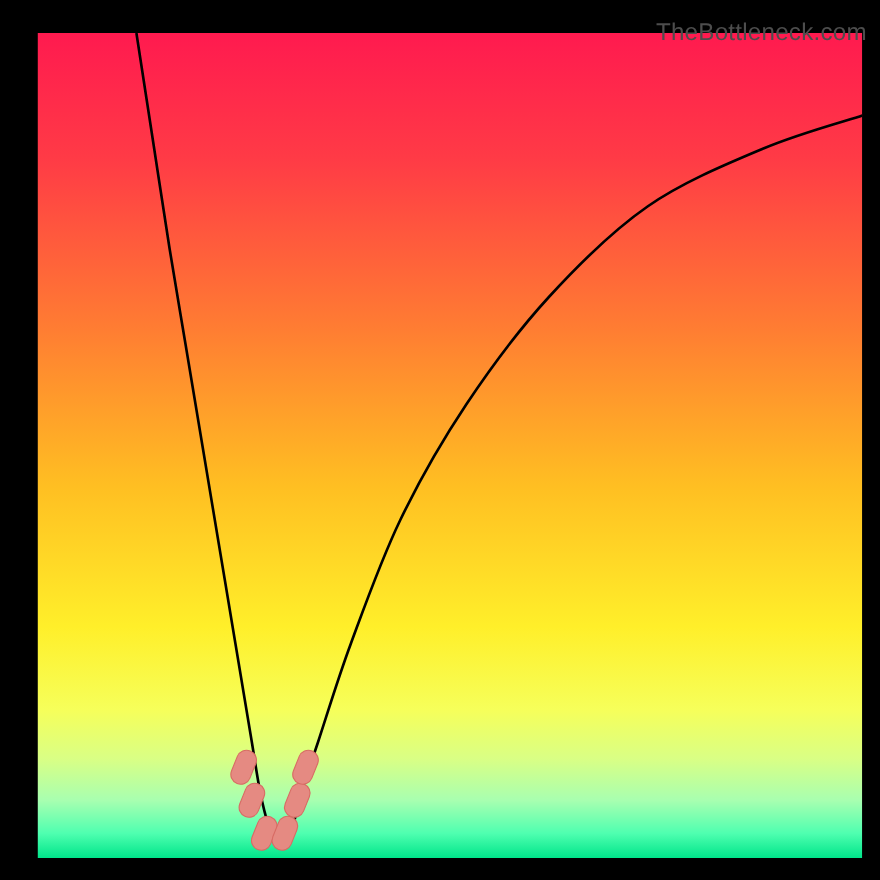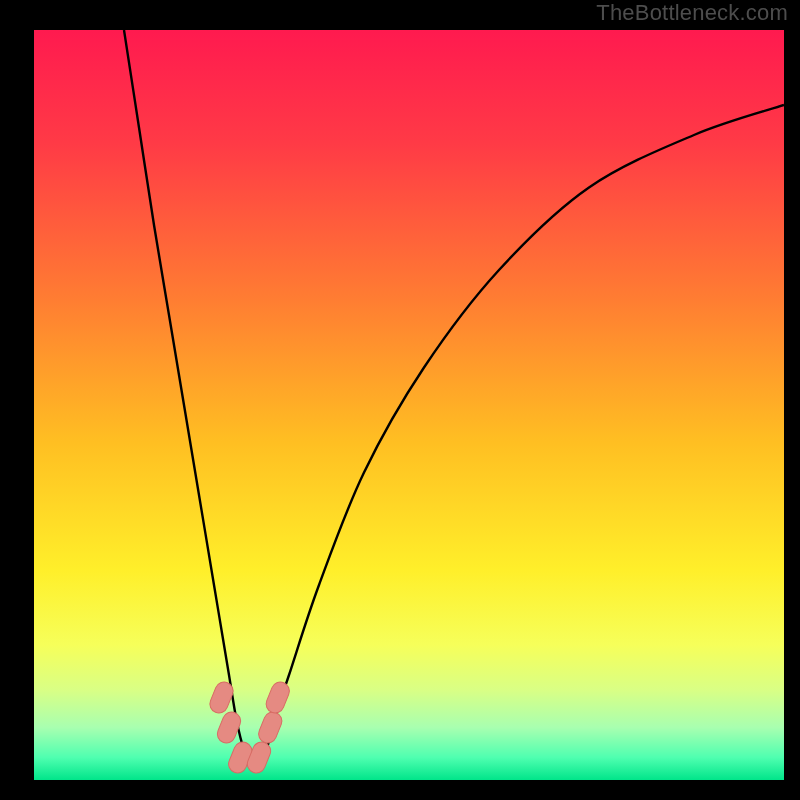--- a/index.html
+++ b/index.html
@@ -27,21 +27,21 @@
     height: 750px;
     overflow: hidden;
   }
   .plot svg {
     display: block;
     width: 750px;
     height: 750px;
   }
   .watermark {
     position: absolute;
-    top: 0;
+    top: 16px;
     right: 12px;
     color: #4d4d4d;
     font-size: 22px;
     font-weight: 400;
     letter-spacing: 0.2px;
   }
 </style>
 </head>
 <body>
 

